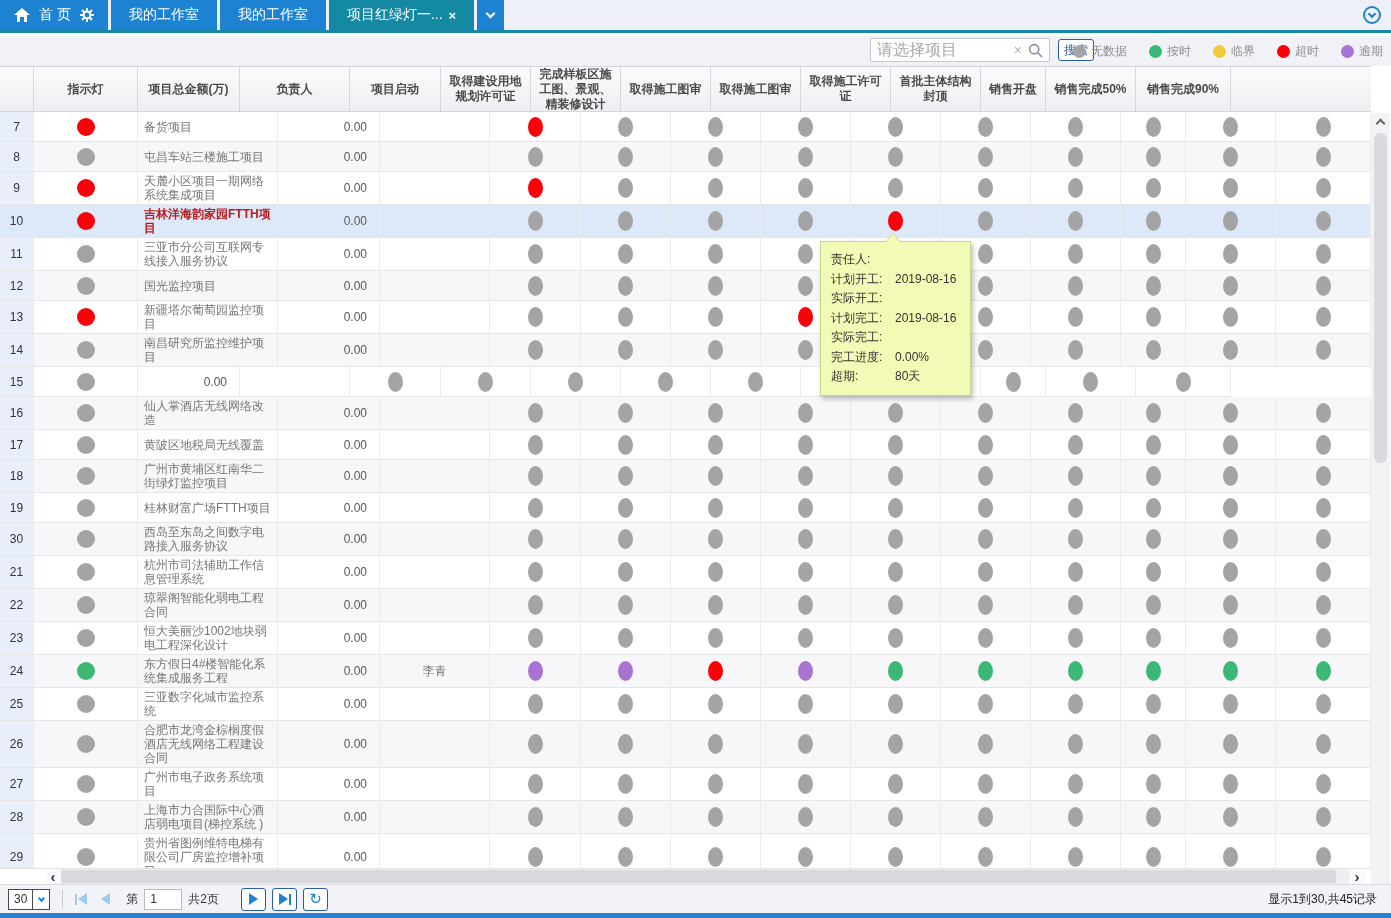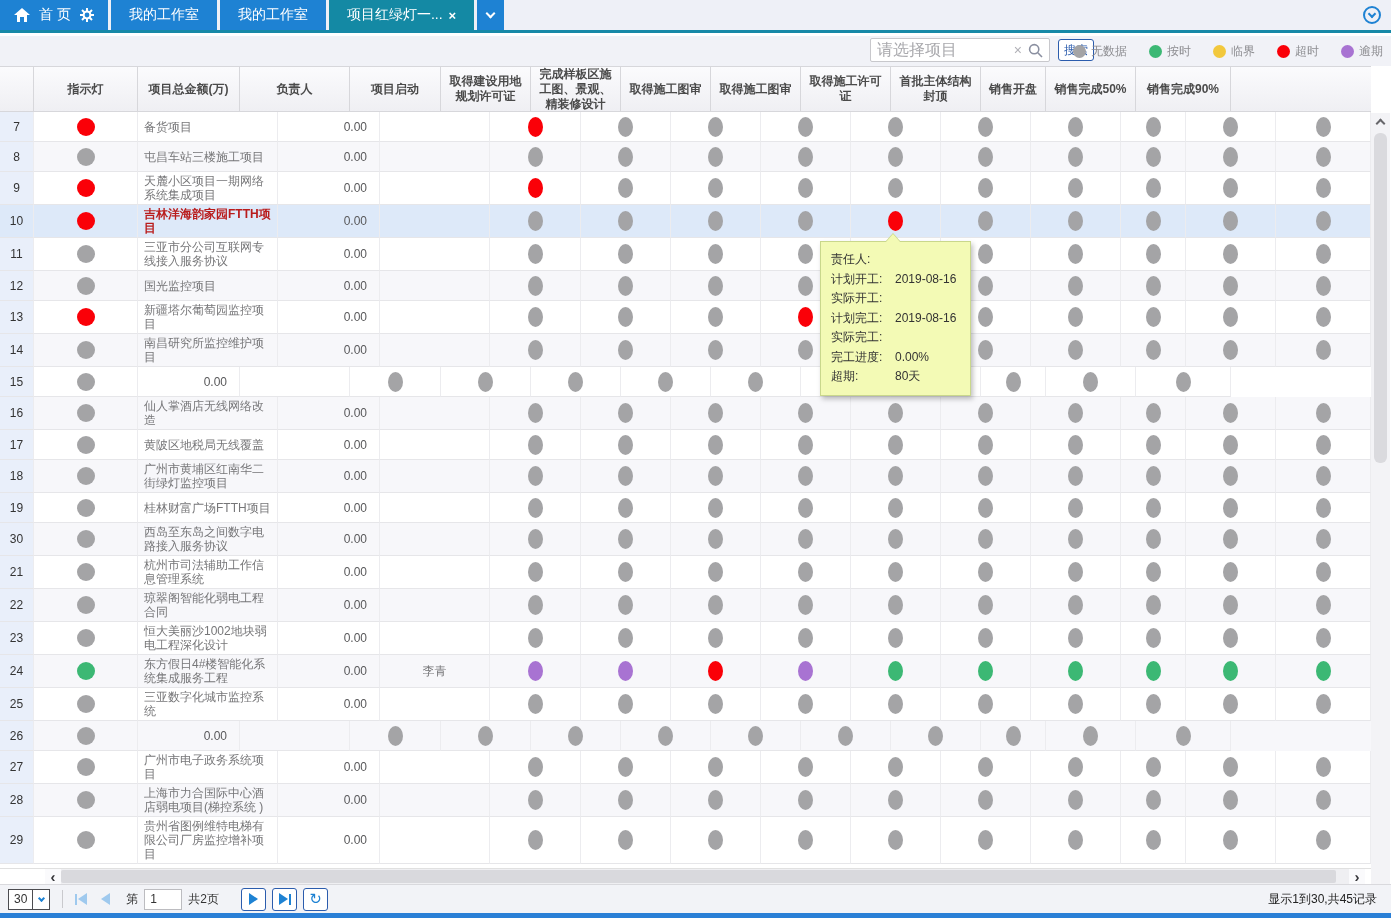--- a/index.html
+++ b/index.html
@@ -944,20 +944,21 @@
           </div>
           <div class="td ctr" style="width: 95px; flex: 0 0 auto;">
             <div class="stage-dot" style="background: rgb(164, 164, 166);"></div>
           </div>
         </div>
         <div class="tr alt">
           <div class="td num" style="width: 34px; flex: 0 0 auto;">26</div>
           <div class="td ctr" style="width: 104px; flex: 0 0 auto;">
             <div class="ind-dot" style="background: rgb(164, 164, 166);"></div>
           </div>
+          <div class="td name" style="width: 140px; flex: 0 0 auto;">合肥市龙湾金棕榈度假酒店无线网络工程建设合同</div>
           <div class="td rt" style="width: 102px; flex: 0 0 auto;">0.00</div>
           <div class="td ctr" style="width: 110px; flex: 0 0 auto;"></div>
           <div class="td ctr" style="width: 91px; flex: 0 0 auto;">
             <div class="stage-dot" style="background: rgb(164, 164, 166);"></div>
           </div>
           <div class="td ctr" style="width: 90px; flex: 0 0 auto;">
             <div class="stage-dot" style="background: rgb(164, 164, 166);"></div>
           </div>
           <div class="td ctr" style="width: 90px; flex: 0 0 auto;">
             <div class="stage-dot" style="background: rgb(164, 164, 166);"></div>

